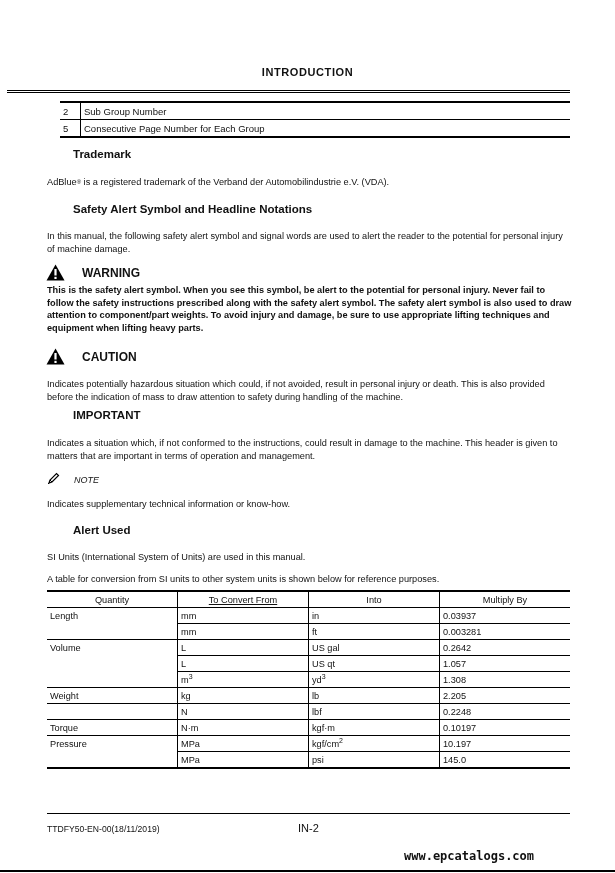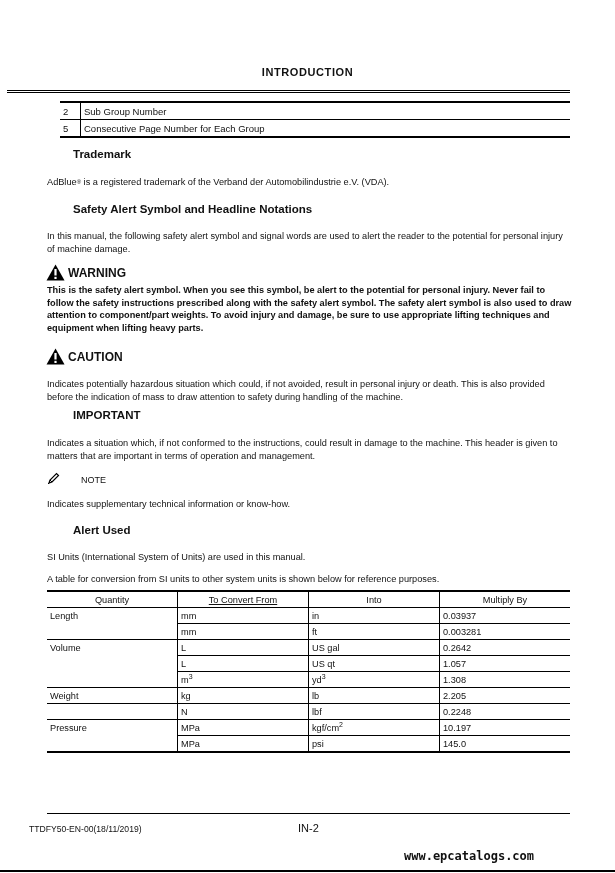--- a/index.html
+++ b/index.html
@@ -12,38 +12,38 @@
   table.code-table { position:absolute; left:60px; width:510px; top:101px;
                      border-collapse:collapse; font-size:9.5px; }
   table.code-table td { padding:1px 3px; height:14px; }
   table.code-table tr:first-child td { border-top:2px solid #000; }
   table.code-table tr:last-child td { border-bottom:2px solid #000; }
   table.code-table tr:first-child td { border-bottom:1px solid #000; }
   table.code-table td.c1 { width:14px; border-right:1px solid #000; }
   .h2 { position:absolute; left:47px; font-weight:bold; font-size:11.5px;margin-left:26px; }
   .p { position:absolute; left:47px; width:525px; font-size:9.2px; line-height:12.5px; }
   .p.bold { font-weight:bold; }
-  .signal { position:absolute; left:46px; display:flex; align-items:center; gap:3px;
+  .signal { position:absolute; left:46px; display:flex; align-items:center; gap:17px;
             font-weight:bold; font-size:12px; }
   .signal svg { display:block; }
-  .note { position:absolute; left:47px; top:472px; display:flex; align-items:center; gap:21px;
-          font-size:9px; }
+  .note { position:absolute; left:47px; top:472px; display:flex; align-items:center; gap:14px;
+          font-style:italic; font-size:9px; }
   sup.reg { font-size:6px; vertical-align:top; }
   table.units { position:absolute; left:47px; top:590px; width:523px; border-collapse:collapse;
                 font-size:9.2px; }
   table.units th { font-weight:normal; text-align:center; height:15px; padding:0;
                    border-top:2px solid #000; border-bottom:1px solid #000; }
   table.units td { height:15px; padding:0 3px; vertical-align:middle; }
   table.units th + th, table.units td + td { border-left:1px solid #000; }
   table.units td.cf, table.units td.ci, table.units td.cm { border-bottom:1px solid #000; }
   table.units tr.grp-end td.cq { border-bottom:1px solid #000; }
   table.units tr.last td { border-bottom:2px solid #000 !important; }
   .col-q { width:130px;margin-top:48px; } .col-f { width:130px;text-decoration:underline; } .col-i { width:130px; }
   .footer-rule { position:absolute; left:47px; width:523px; top:813px; border-top:1px solid #000; }
-  .footer-doc { position:absolute; left:29px; top:824px; font-size:8.6px; }
+  .footer-doc { position:absolute; left:47px; top:824px; font-size:8.6px; }
   .footer-page { position:absolute; left:298px; top:822px; font-size:11px; }
   .watermark { position:absolute; left:404px; top:849px; font-family:"DejaVu Sans Mono", monospace;
                font-weight:bold; font-size:12px; color:#111; }
   .bottom-rule { position:absolute; left:0; width:615px; top:870px; border-top:2px solid #000; }
 </style>
 </head>
 <body>
 
 <div class="page-title">INTRODUCTION</div>
 <div class="title-rule"></div>
@@ -155,20 +155,26 @@
         <td class="cf"><span>kg</span></td>
         <td class="ci"><span>lb</span></td>
         <td class="cm"><span>2.205</span></td>
       </tr>
       <tr class="grp-end">
         <td class="cq"><span></span></td>
         <td class="cf"><span>N</span></td>
         <td class="ci"><span>lbf</span></td>
         <td class="cm"><span>0.2248</span></td>
       </tr>
+      <tr class="grp-end">
+        <td class="cq"><span>Torque</span></td>
+        <td class="cf"><span>N·m</span></td>
+        <td class="ci"><span>kgf·m</span></td>
+        <td class="cm"><span>0.10197</span></td>
+      </tr>
       <tr>
         <td class="cq"><span>Pressure</span></td>
         <td class="cf"><span>MPa</span></td>
         <td class="ci"><span>kgf/cm</span><sup style="font-size: 7px;">2</sup></td>
         <td class="cm"><span>10.197</span></td>
       </tr>
       <tr class="grp-end last">
         <td class="cq"><span></span></td>
         <td class="cf"><span>MPa</span></td>
         <td class="ci"><span>psi</span></td>

